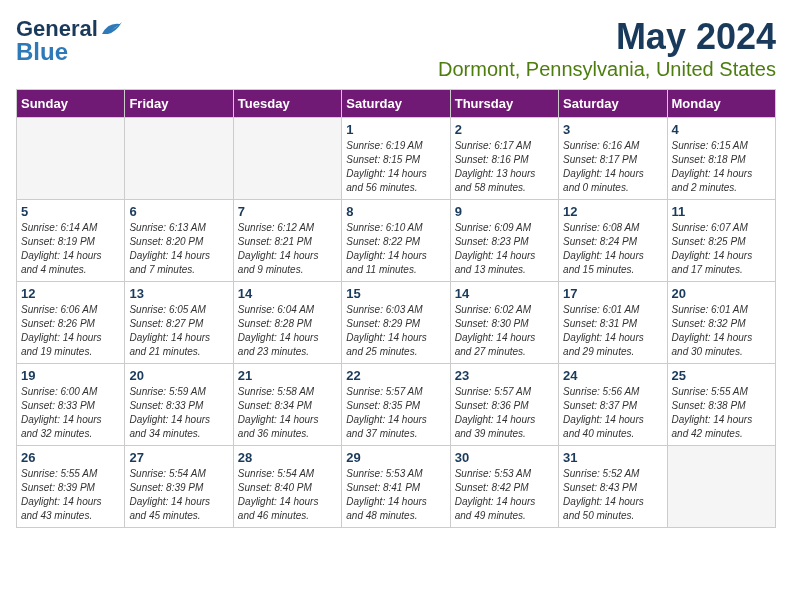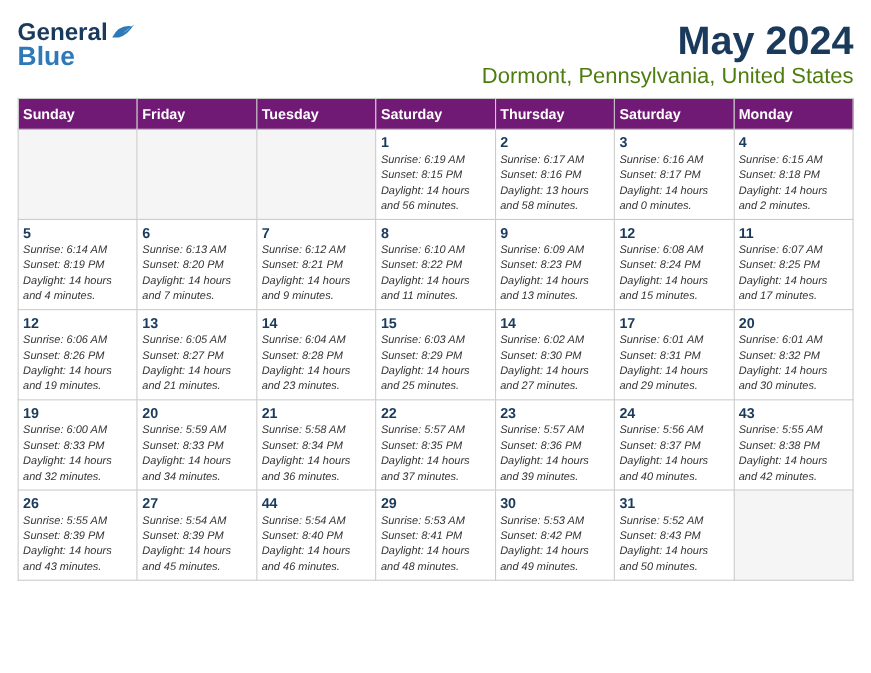--- a/index.html
+++ b/index.html
@@ -221,35 +221,35 @@
         </td>
         <td>
           <div class="day-num">23</div>
           <div class="day-info">Sunrise: 5:57 AM<br>Sunset: 8:36 PM<br>Daylight: 14 hours<br>and 39 minutes.</div>
         </td>
         <td>
           <div class="day-num">24</div>
           <div class="day-info">Sunrise: 5:56 AM<br>Sunset: 8:37 PM<br>Daylight: 14 hours<br>and 40 minutes.</div>
         </td>
         <td>
-          <div class="day-num">43</div>
+          <div class="day-num">25</div>
           <div class="day-info">Sunrise: 5:55 AM<br>Sunset: 8:38 PM<br>Daylight: 14 hours<br>and 42 minutes.</div>
         </td>
       </tr>
       <tr>
         <td>
           <div class="day-num">26</div>
           <div class="day-info">Sunrise: 5:55 AM<br>Sunset: 8:39 PM<br>Daylight: 14 hours<br>and 43 minutes.</div>
         </td>
         <td>
           <div class="day-num">27</div>
           <div class="day-info">Sunrise: 5:54 AM<br>Sunset: 8:39 PM<br>Daylight: 14 hours<br>and 45 minutes.</div>
         </td>
         <td>
-          <div class="day-num">44</div>
+          <div class="day-num">28</div>
           <div class="day-info">Sunrise: 5:54 AM<br>Sunset: 8:40 PM<br>Daylight: 14 hours<br>and 46 minutes.</div>
         </td>
         <td>
           <div class="day-num">29</div>
           <div class="day-info">Sunrise: 5:53 AM<br>Sunset: 8:41 PM<br>Daylight: 14 hours<br>and 48 minutes.</div>
         </td>
         <td>
           <div class="day-num">30</div>
           <div class="day-info">Sunrise: 5:53 AM<br>Sunset: 8:42 PM<br>Daylight: 14 hours<br>and 49 minutes.</div>
         </td>

